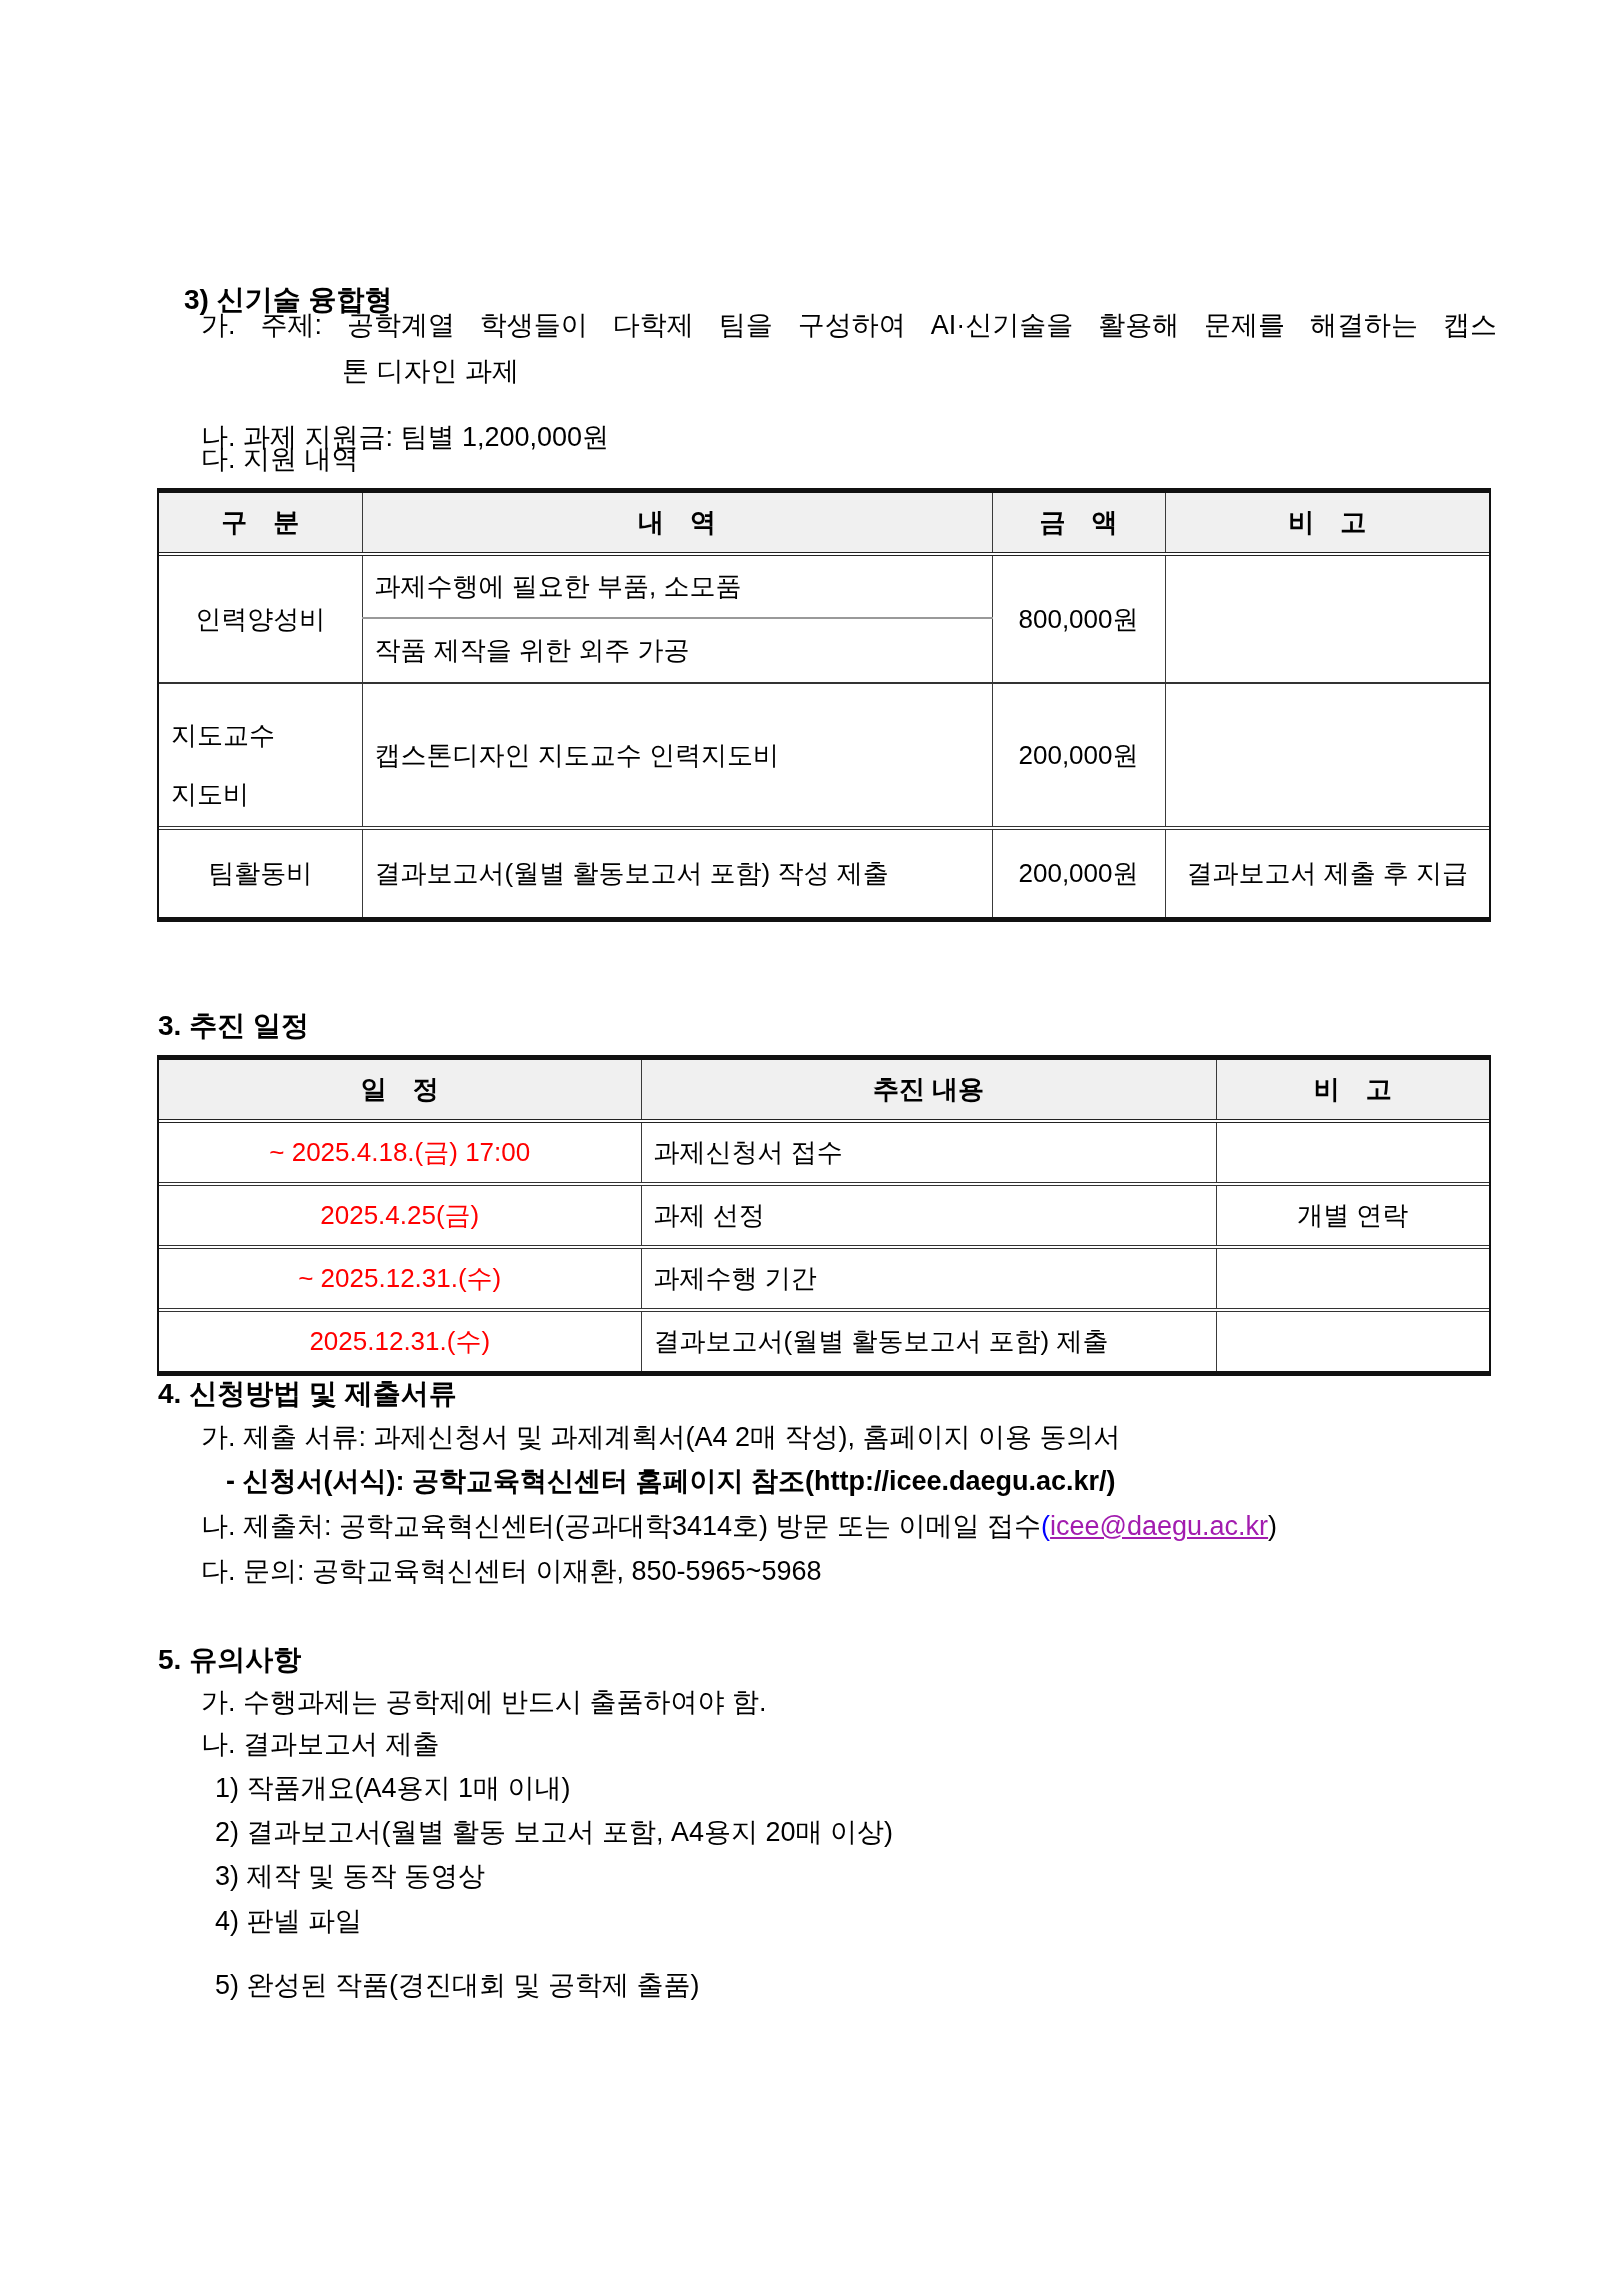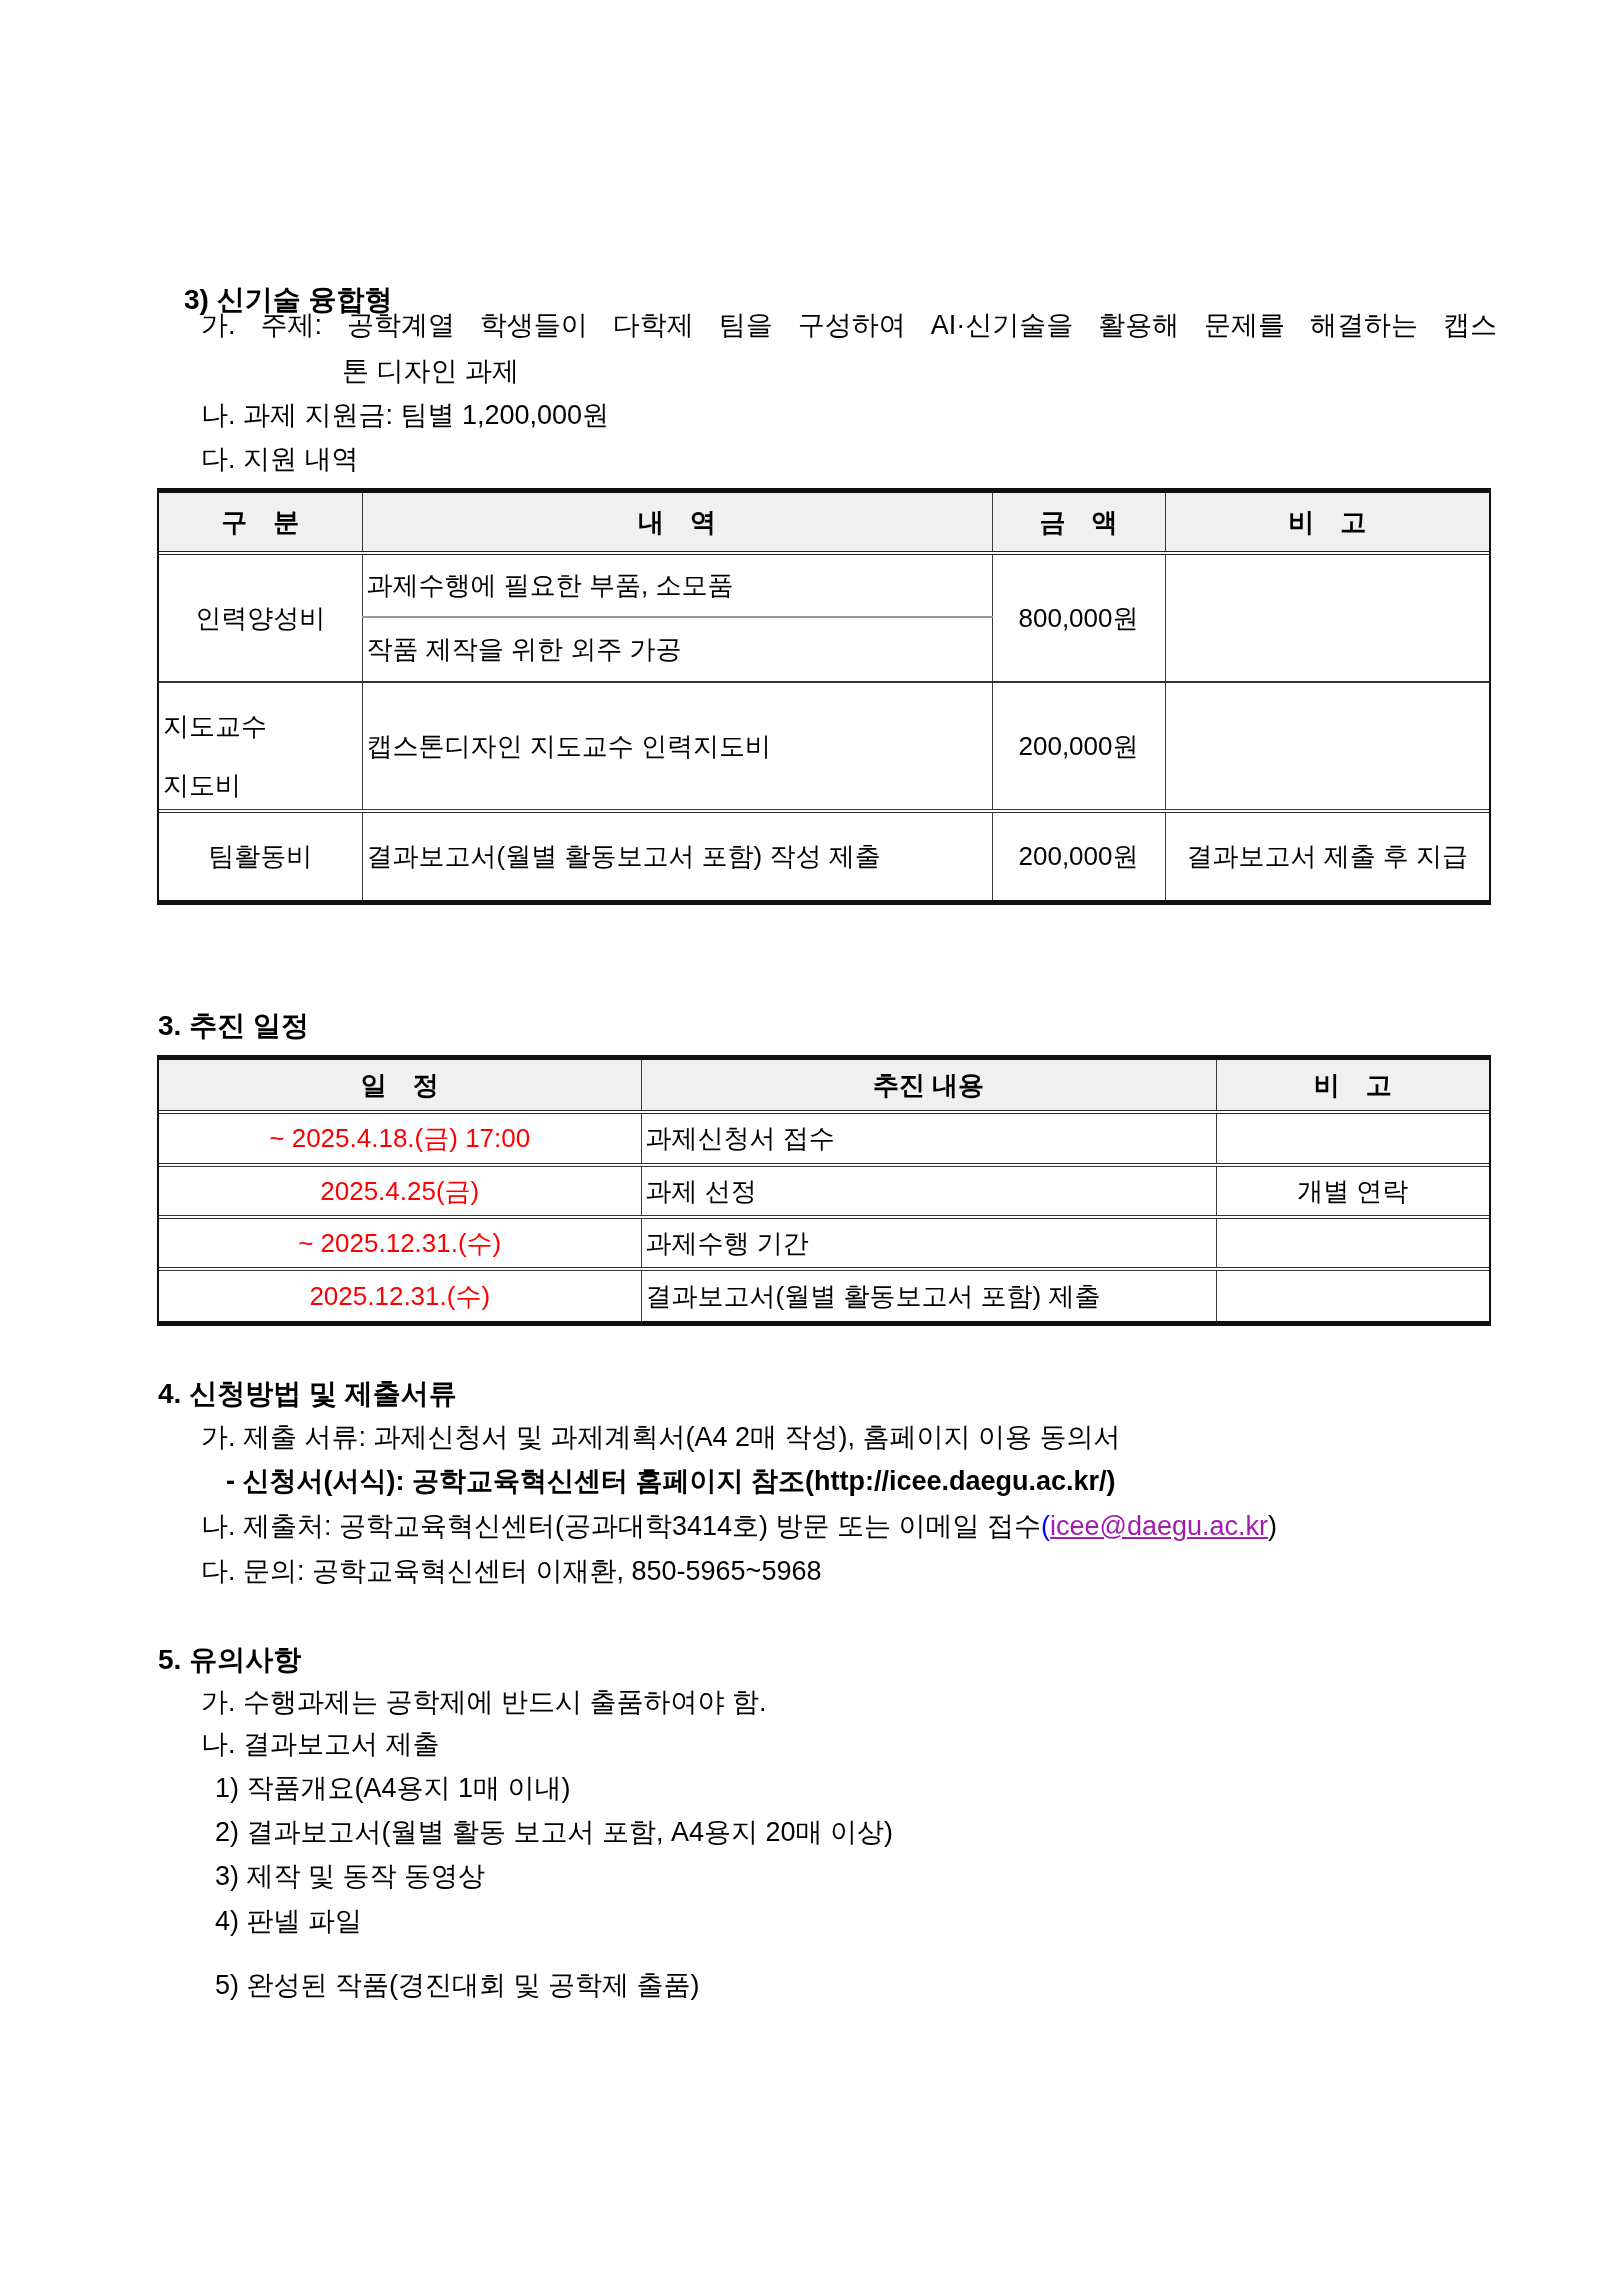--- a/index.html
+++ b/index.html
@@ -10,21 +10,21 @@
   .body-line{font-size:27px;line-height:1.25;}
   .justified{white-space:normal;text-align:justify;text-align-last:justify;word-break:keep-all;}
   .link{color:#a21caf;text-decoration:underline;cursor:pointer;}
   .blue{color:#0000FF;}
 
   
   .tbl-wrap{position:absolute;border-top:5.2px solid #111;border-bottom:5.2px solid #111;
             border-left:2.6px solid #111;border-right:2.6px solid #111;background:#fff;}
   table.doc{border-collapse:collapse;table-layout:fixed;width:100%;font-size:26px;}
   table.doc td{border-left:1.3px solid #3a3a3a;border-right:1.3px solid #3a3a3a;
-               vertical-align:middle;padding:4px;overflow:hidden;}
+               vertical-align:middle;padding:12px;overflow:hidden;}
   table.doc tr td:first-child{border-left:none;}
   table.doc tr td:last-child{border-right:none;}
   tr.thead td{background:#F0F0F0;font-weight:700;text-align:center;
               border-bottom:4.6px double #222;white-space:pre;}
   td.c{text-align:center;}
   td.l{text-align:left;padding-left:14.3px;padding-right:6.5px;}
   tr.sep-single td{border-top:2px solid #333;}
   tr.sep-double td{border-top:4.6px double #333;}
   td.gray-top{border-top:2px solid #999;}
   .two-line{line-height:39px;text-align:left;margin-top:20px;}
@@ -32,21 +32,21 @@
 </style>
 </head>
 <body>
 
 <div class="page">
 
   <div class="abs h-sec" style="top:267px;left:184px;margin-top:16px;">3) 신기술 융합형</div>
 
   <div class="abs body-line justified" style="top:309px;left:201px;width:1296px;">가. 주제: 공학계열 학생들이 다학제 팀을 구성하여 AI·신기술을 활용해 문제를 해결하는 캡스</div>
   <div class="abs body-line" style="top:355px;left:342px;">톤 디자인 과제</div>
-  <div class="abs body-line" style="top:399px;left:201px;">나. 과제 지원금: 팀별 1,200,000원</div>
+  <div class="abs body-line" style="top:421px;left:201px;">나. 과제 지원금: 팀별 1,200,000원</div>
   <div class="abs body-line" style="top:443px;left:201px;">다. 지원 내역</div>
 
   <div class="tbl-wrap" style="top:488px;left:157px;width:1330px;">
     <table class="doc">
       <colgroup>
           <col style="width:203px">
           <col style="width:630px">
           <col style="width:173px">
           <col>
         </colgroup>

